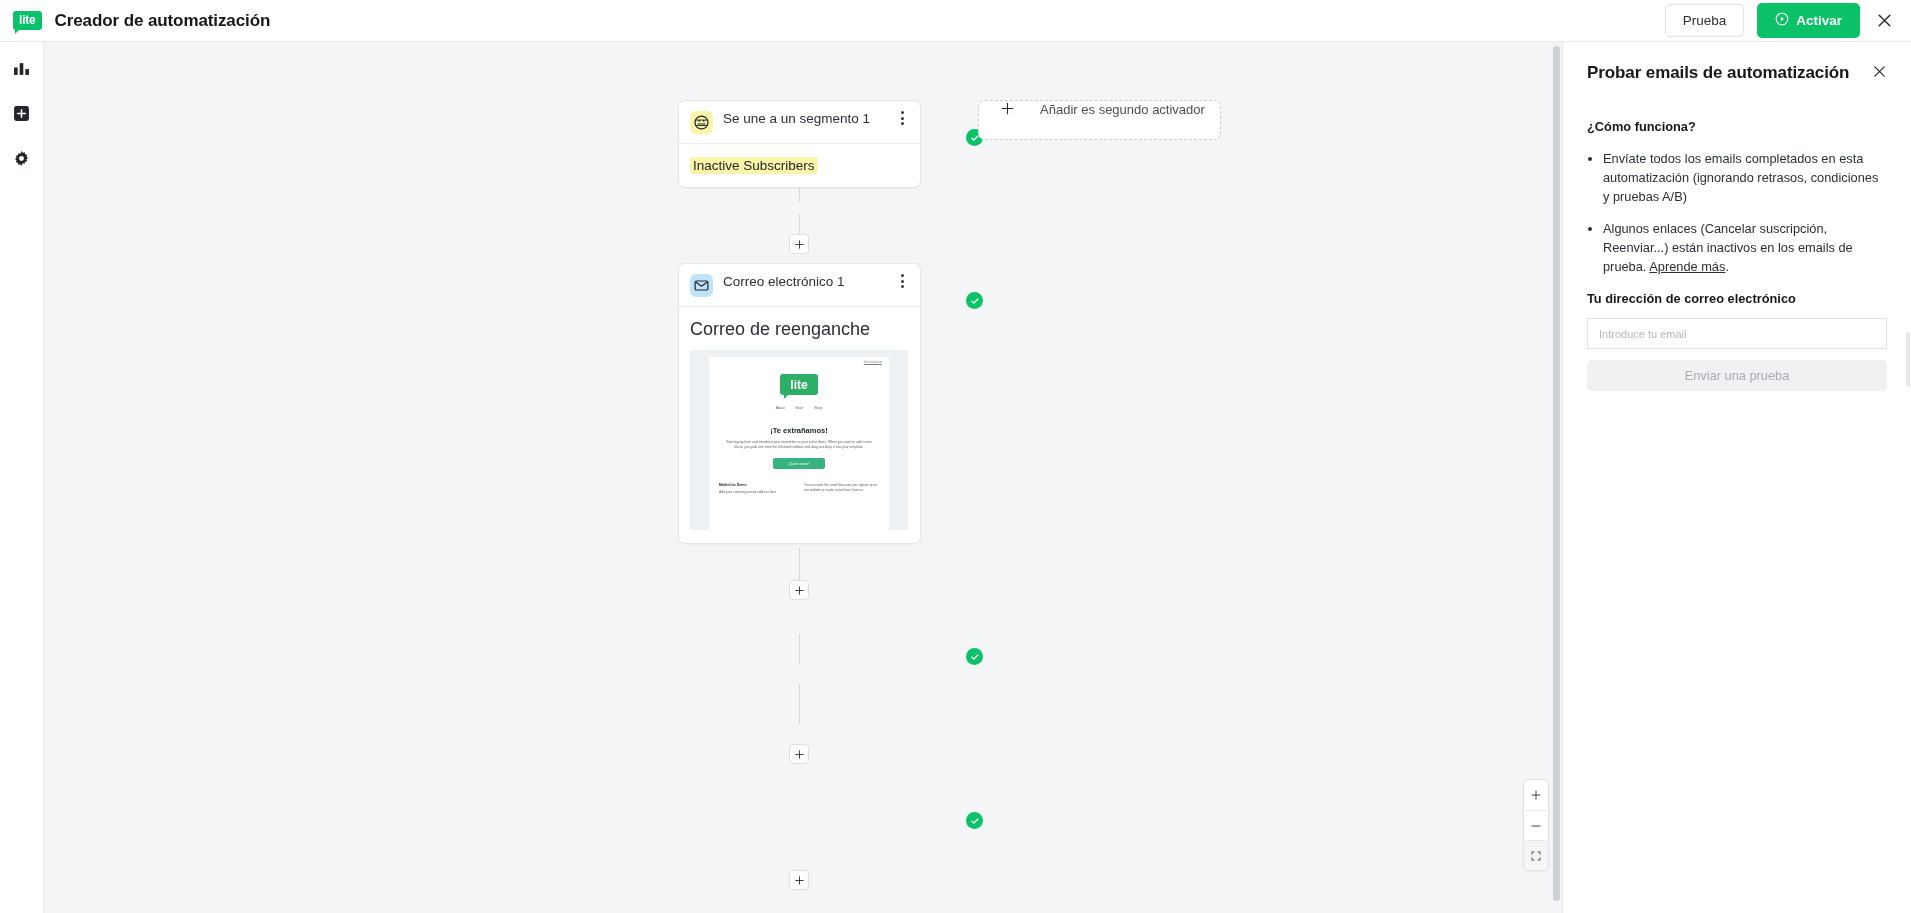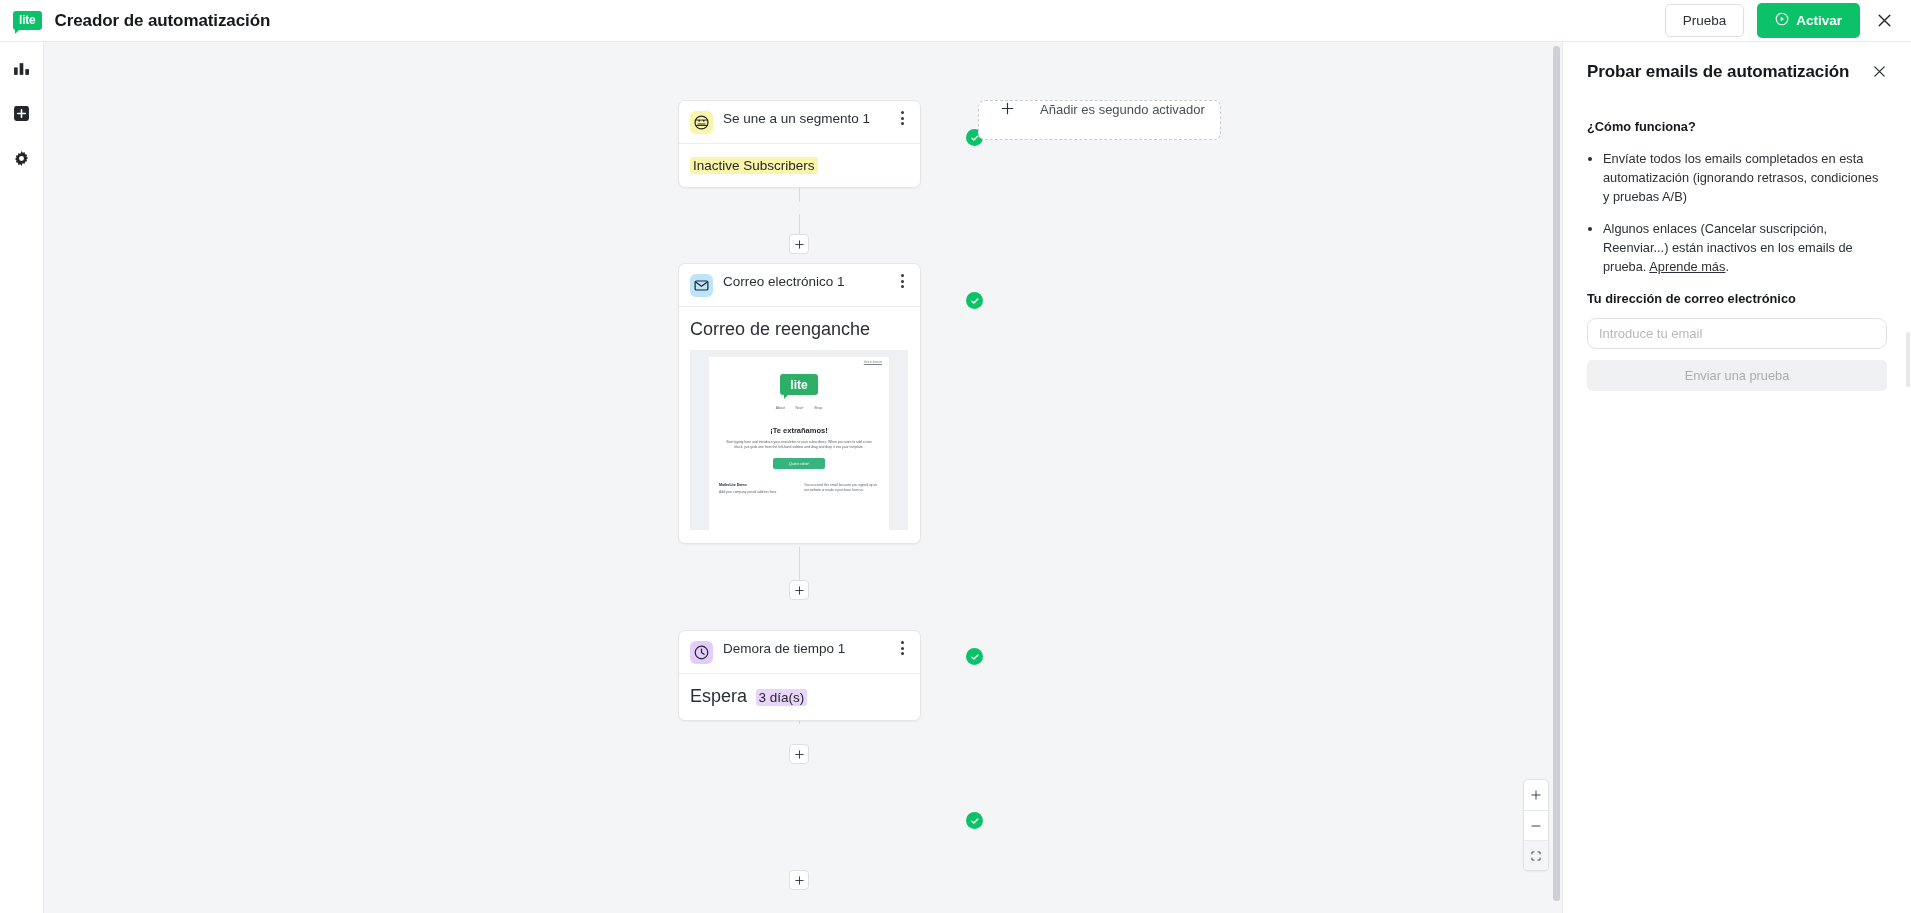--- a/index.html
+++ b/index.html
@@ -194,34 +194,34 @@
   }
   .zoomctl div + div { border-top: 1px solid #e9eaec; }
   .zoomctl .fitbtn { background: #f4f5f7; border-radius: 0 0 5px 5px; }
 
   
   .panel {
     position: absolute; top: 42px; left: 1562px; width: 349px; height: 871px;
     background: #fff; border-left: 1px solid #e9eaec; padding: 20px 24px 0 24px;
     z-index: 25;
   }
-  .panel-head { display: flex; align-items: flex-start; gap: 6px; }
+  .panel-head { display: flex; align-items: center; gap: 6px; }
   .panel-title { font-size: 17px; font-weight: 700; color: #16181c; flex: 1; letter-spacing: -0.1px; }
   .panel-close { cursor: pointer; padding-top: 2px; }
   .panel-sub { font-size: 12.8px; font-weight: 700; color: #16181c; margin-top: 36px; }
   .panel-list { margin: 15px 0 0 0; padding-left: 16px; }
   .panel-list li {
     font-size: 12.8px; line-height: 19px; color: #2b2f36; margin-bottom: 13px;
   }
   .panel-list li::marker { color: #2b2f36; }
   .lnk { color: #2b2f36; text-decoration: underline; cursor: pointer; }
   .field-label { font-size: 12.8px; font-weight: 700; color: #16181c; margin-top: 15px; }
   .email-input {
     width: 100%; height: 31px; margin-top: 12px; border: 1px solid #e0e2e6;
-    border-radius: 9px; padding: 0 11px; font-size: 13px; color: #2b2f36;
+    border-radius: 0; padding: 0 11px; font-size: 11px; color: #2b2f36;
     font-family: inherit; outline: none; background: #fff;
   }
   .email-input::placeholder { color: #b4b8be; }
   .btn-send {
     width: 100%; height: 31px; margin-top: 11px; border: none; border-radius: 5px;
     background: #f0f1f3; color: #a9adb3; font-size: 12.8px; font-family: inherit;
     cursor: default;
   }
   .panel-scroll {
     position: absolute; right: 1px; top: 290px; width: 4px; height: 55px;
@@ -388,40 +388,20 @@
             <path d="M2.4 6.2l2.3 2.3 4.8-4.8" stroke="#fff" stroke-width="1.6" fill="none" stroke-linecap="round" stroke-linejoin="round"></path>
           </svg>
       </div>
 
       <div class="plusbtn" style="left:745px; top:538px;">
         <svg width="11" height="11" viewBox="0 0 16 16">
             <path d="M8 2.6v10.8M2.6 8h10.8" stroke="#2b2f36" stroke-width="1.3" stroke-linecap="round"></path>
           </svg>
       </div>
 
-      <div class="node" style="left:634px; top:588px;">
-        <div class="node-head with-body">
-          <span class="node-badge badge-purple">
-            <svg width="15" height="15" viewBox="0 0 16 16">
-              <circle cx="8" cy="8" r="6.7" fill="none" stroke="#22262b" stroke-width="1.3"></circle>
-              <path d="M8 4.3V8l2.7 1.9" stroke="#22262b" stroke-width="1.3" fill="none" stroke-linecap="round" stroke-linejoin="round"></path>
-            </svg>
-          </span>
-          <span class="node-title">Demora de tiempo 1</span>
-          <span class="kebab">
-              <i></i>
-              <i></i>
-              <i></i>
-            </span>
-        </div>
-        <div class="node-body">
-          <span class="body-text">Espera</span>
-          <span class="tag tag-purple" style="margin-left:4px;">3 día(s)</span>
-        </div>
-      </div>
       <div class="check" style="left:922px; top:606px;">
         <svg width="10" height="10" viewBox="0 0 12 12">
             <path d="M2.4 6.2l2.3 2.3 4.8-4.8" stroke="#fff" stroke-width="1.6" fill="none" stroke-linecap="round" stroke-linejoin="round"></path>
           </svg>
       </div>
 
       <div class="plusbtn" style="left:745px; top:702px;">
         <svg width="11" height="11" viewBox="0 0 16 16">
             <path d="M8 2.6v10.8M2.6 8h10.8" stroke="#2b2f36" stroke-width="1.3" stroke-linecap="round"></path>
           </svg>

